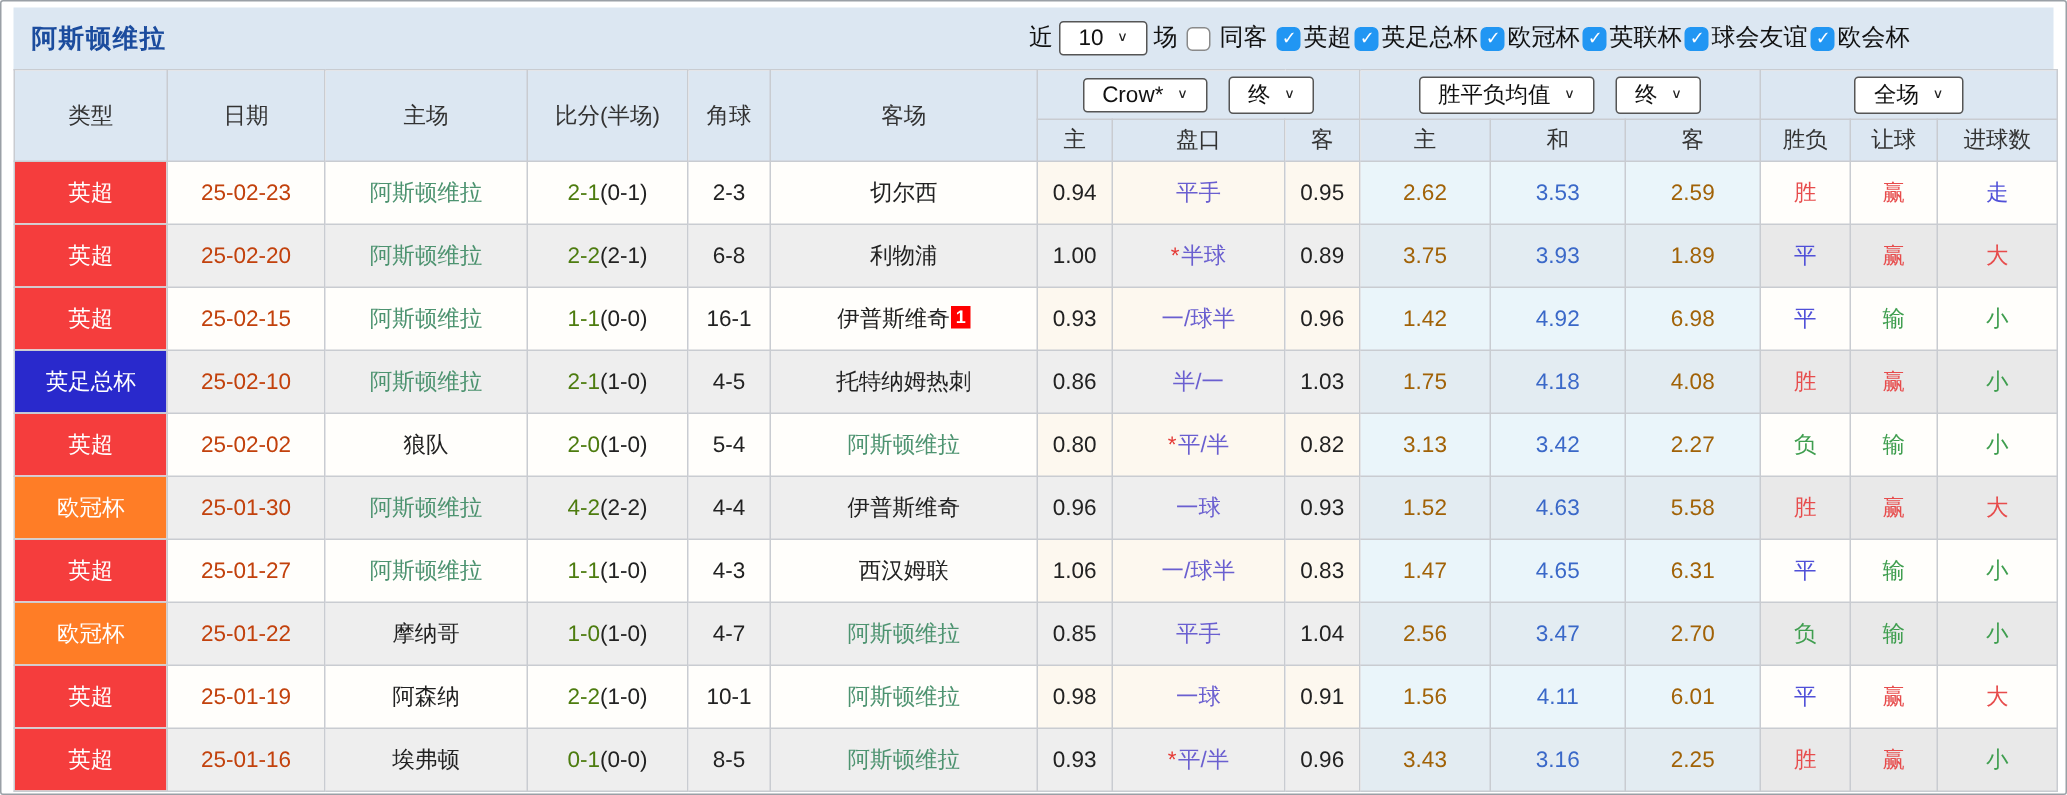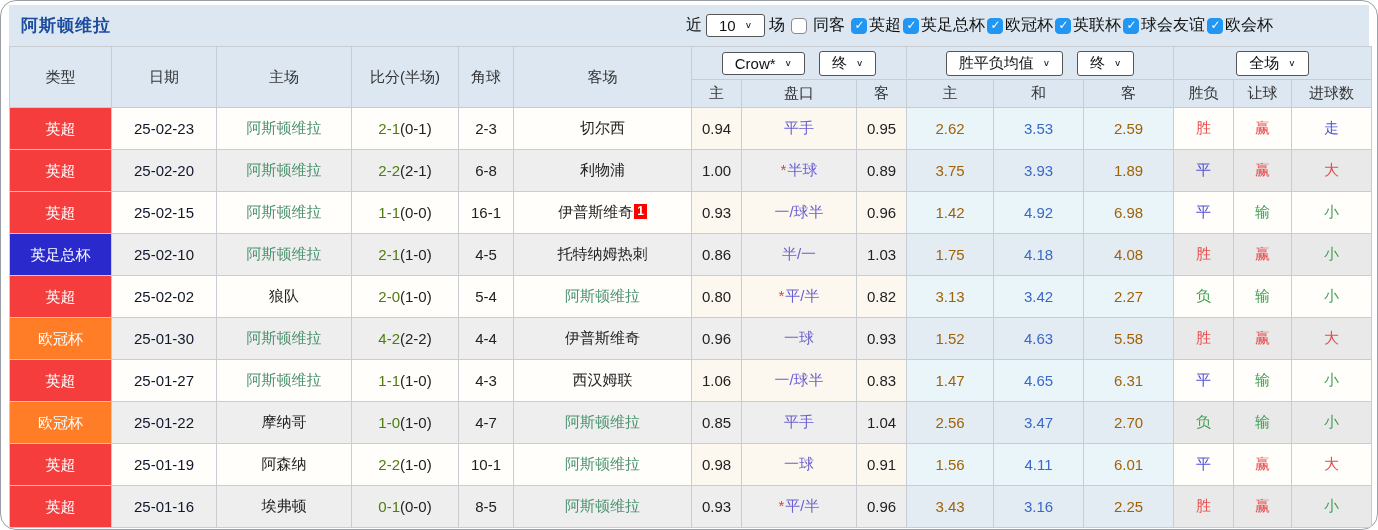--- a/index.html
+++ b/index.html
@@ -3,21 +3,21 @@
 <meta charset="utf-8">
 <style>
   html,body { margin:0; padding:0; background:#fff; }
   body {
     width:1378px; height:530px; overflow:hidden;
     font-family:"Liberation Sans","DejaVu Sans",sans-serif;
     -webkit-font-smoothing:antialiased;
   }
   .page {
     width:1378px; height:530px; box-sizing:border-box;
-    border:1px solid #9aa0a6; border-radius:16px;
+    border:1px solid #9aa0a6; border-radius:2px;
     background:#fff; overflow:hidden;
   }
   
   .filter-bar {
     margin:4px 8px 0 8px; height:41px; background:#dce7f2;
     display:flex; align-items:center; padding:0 12px; box-sizing:border-box;
   }
   .fb-title { color:#1b4c9e; font-weight:bold; font-size:17px; letter-spacing:1px; }
   .fb-controls { margin-left:auto; display:flex; align-items:center; font-size:16px; color:#111; padding-right:84px; }
   .fb-controls > * { flex:none; }
@@ -52,21 +52,21 @@
   .sel-wrap { display:flex; justify-content:center; align-items:center; gap:14px; }
   .grid tbody tr { height:41px; background:#fffefb; }
   .grid tbody tr.alt { background:#eeeeee; }
   .grid tbody tr td.c-odds, .grid tbody tr td.c-handicap { background:#fdf8ef; }
   .grid tbody tr.alt td.c-odds, .grid tbody tr.alt td.c-handicap { background:#eeeeee; }
   .grid tbody tr td.c-avg { background:#eaf5fa; }
   .grid tbody tr.alt td.c-avg { background:#e3ecf2; }
   .grid tbody tr.alt td.c-res { background:#e9e9e9; }
   .c-type { padding:0; }
   .badge { display:block; width:100%; height:41px; line-height:41px; color:#fff; font-size:15px; }
-  .c-date { color:#0f172a; }
+  .c-date { color:#c2410c; }
   .subject { color:#4d9370; }
   .ft { color:#4d7c0f; }
   .ht { color:#222; }
   .c-handicap { color:#6a5fd0; }
   .star { color:#e53935; margin-right:1px; }
   .c-avg { color:#a16207; }
   .c-avg-draw { color:#3a68c8; }
   .redcard {
     display:inline-block; background:#ff0000; color:#fff; font-weight:bold;
     font-size:12px; line-height:15px; padding:0 3px; margin-left:1px; vertical-align:2px;

